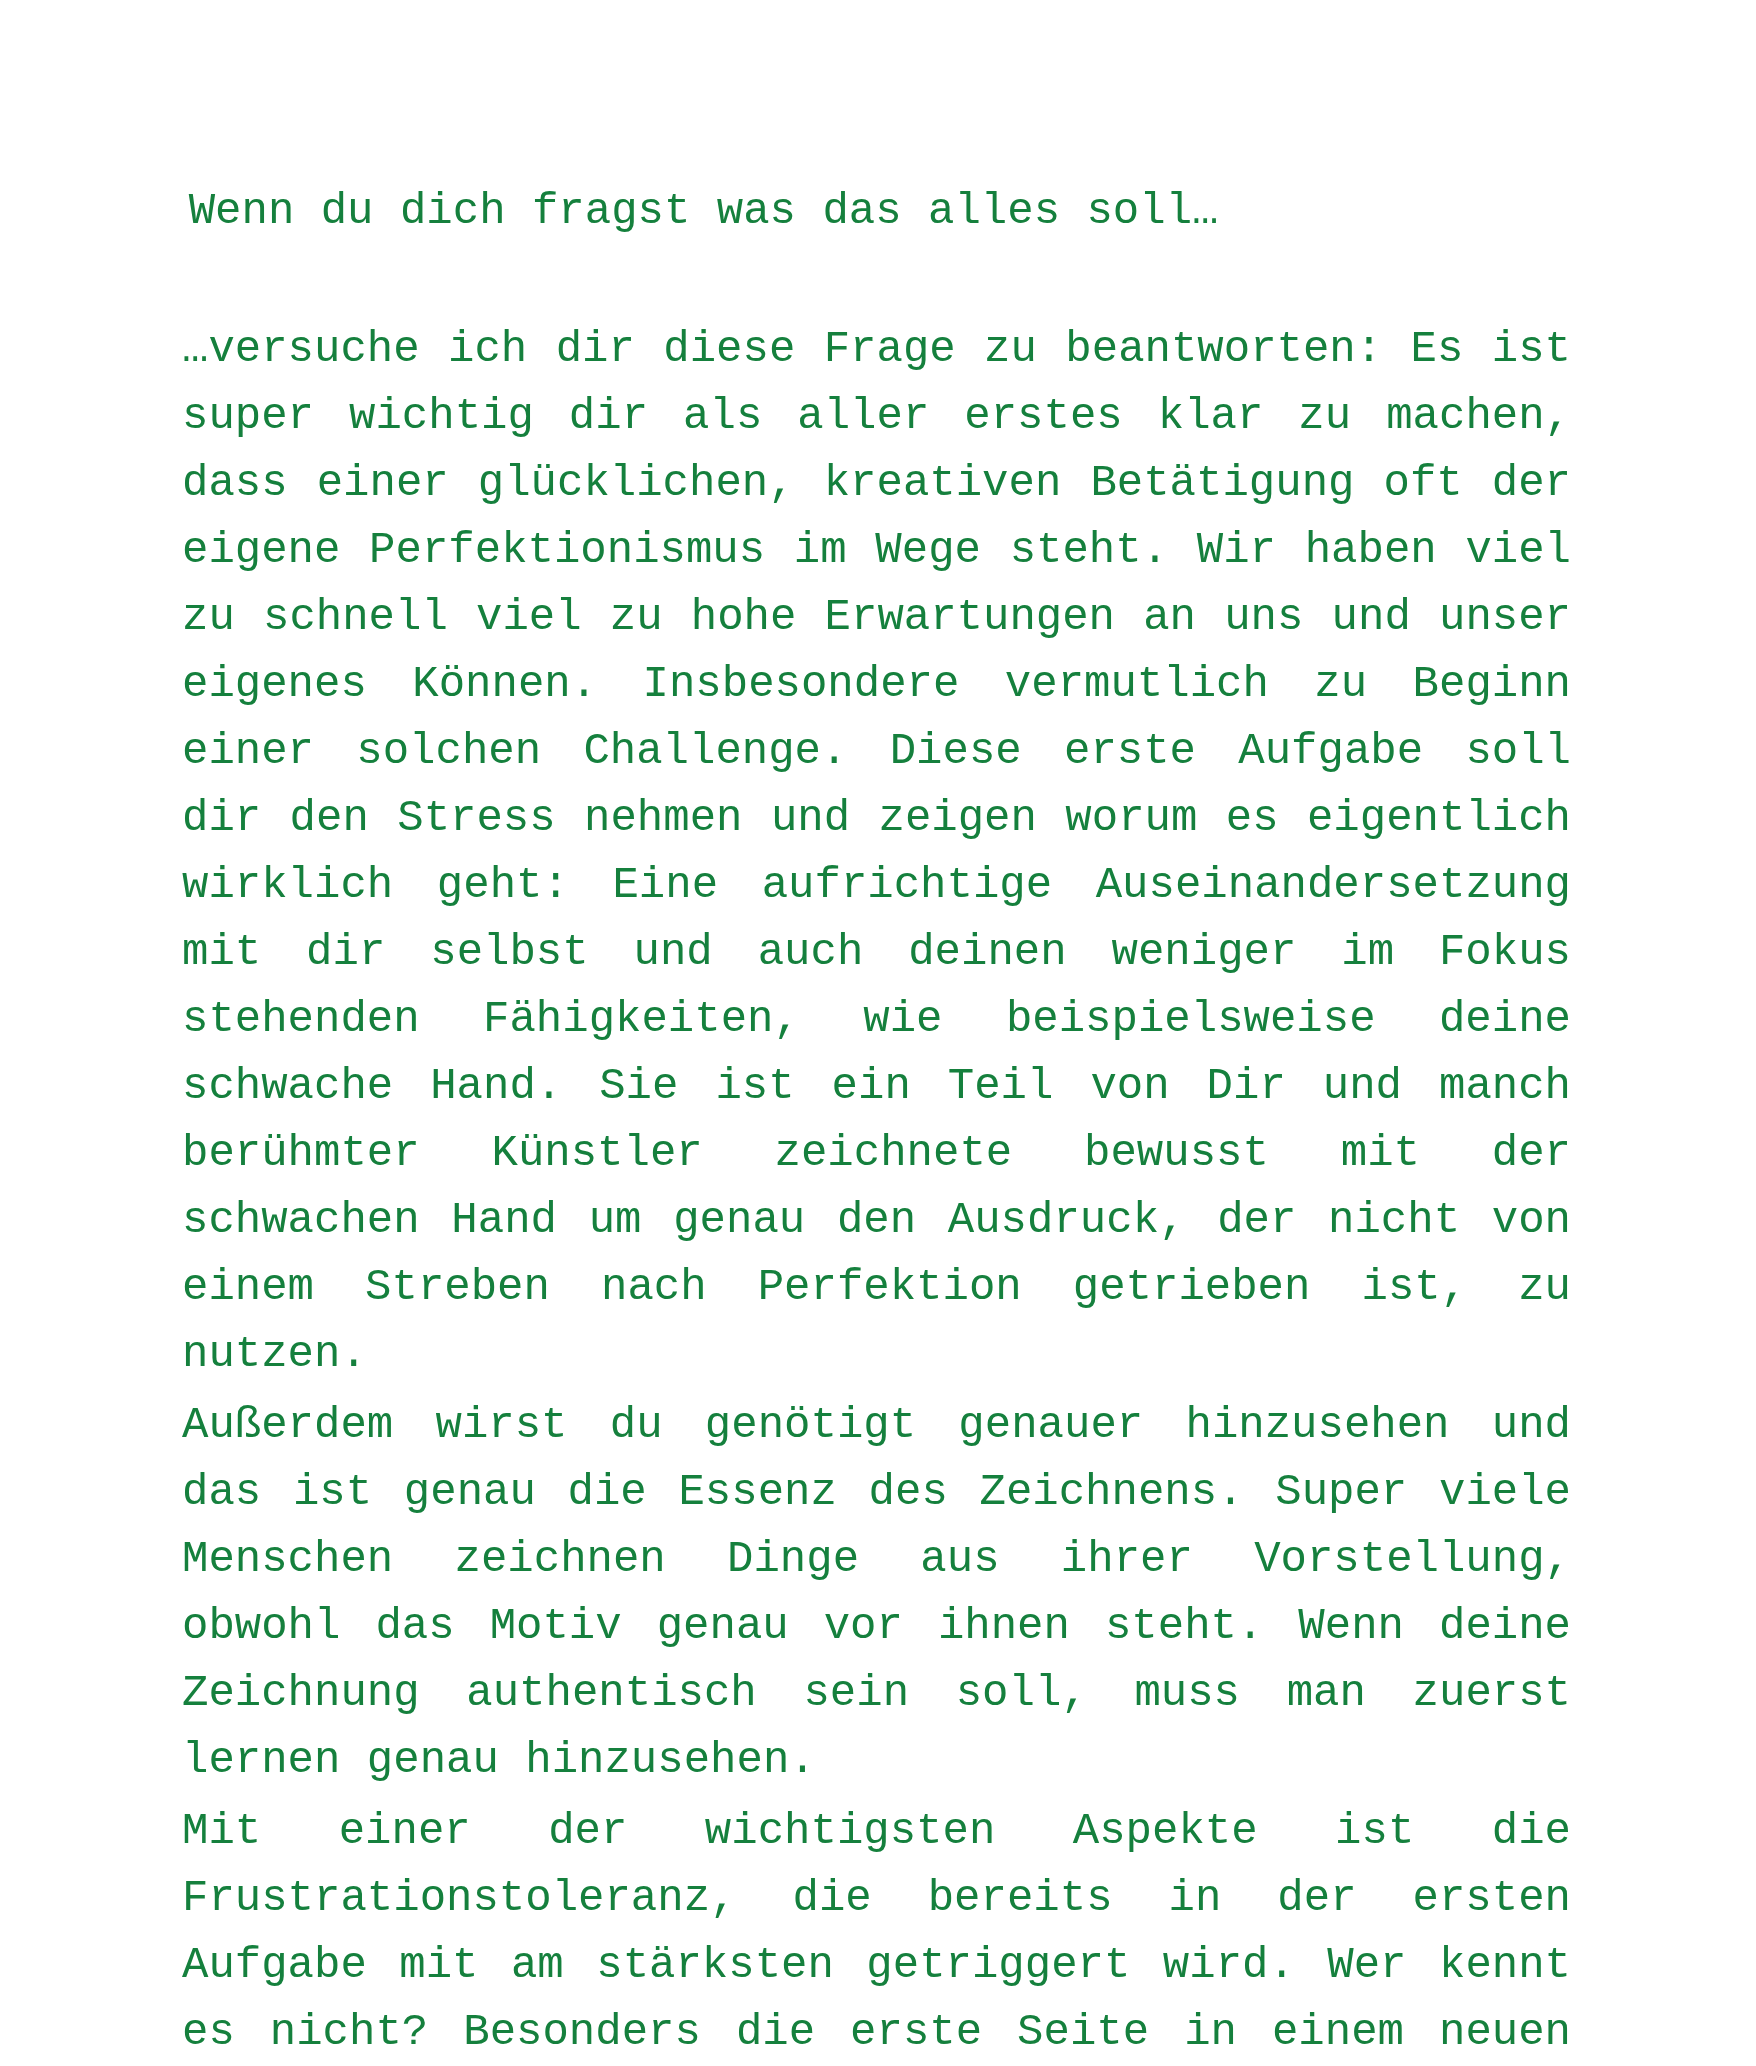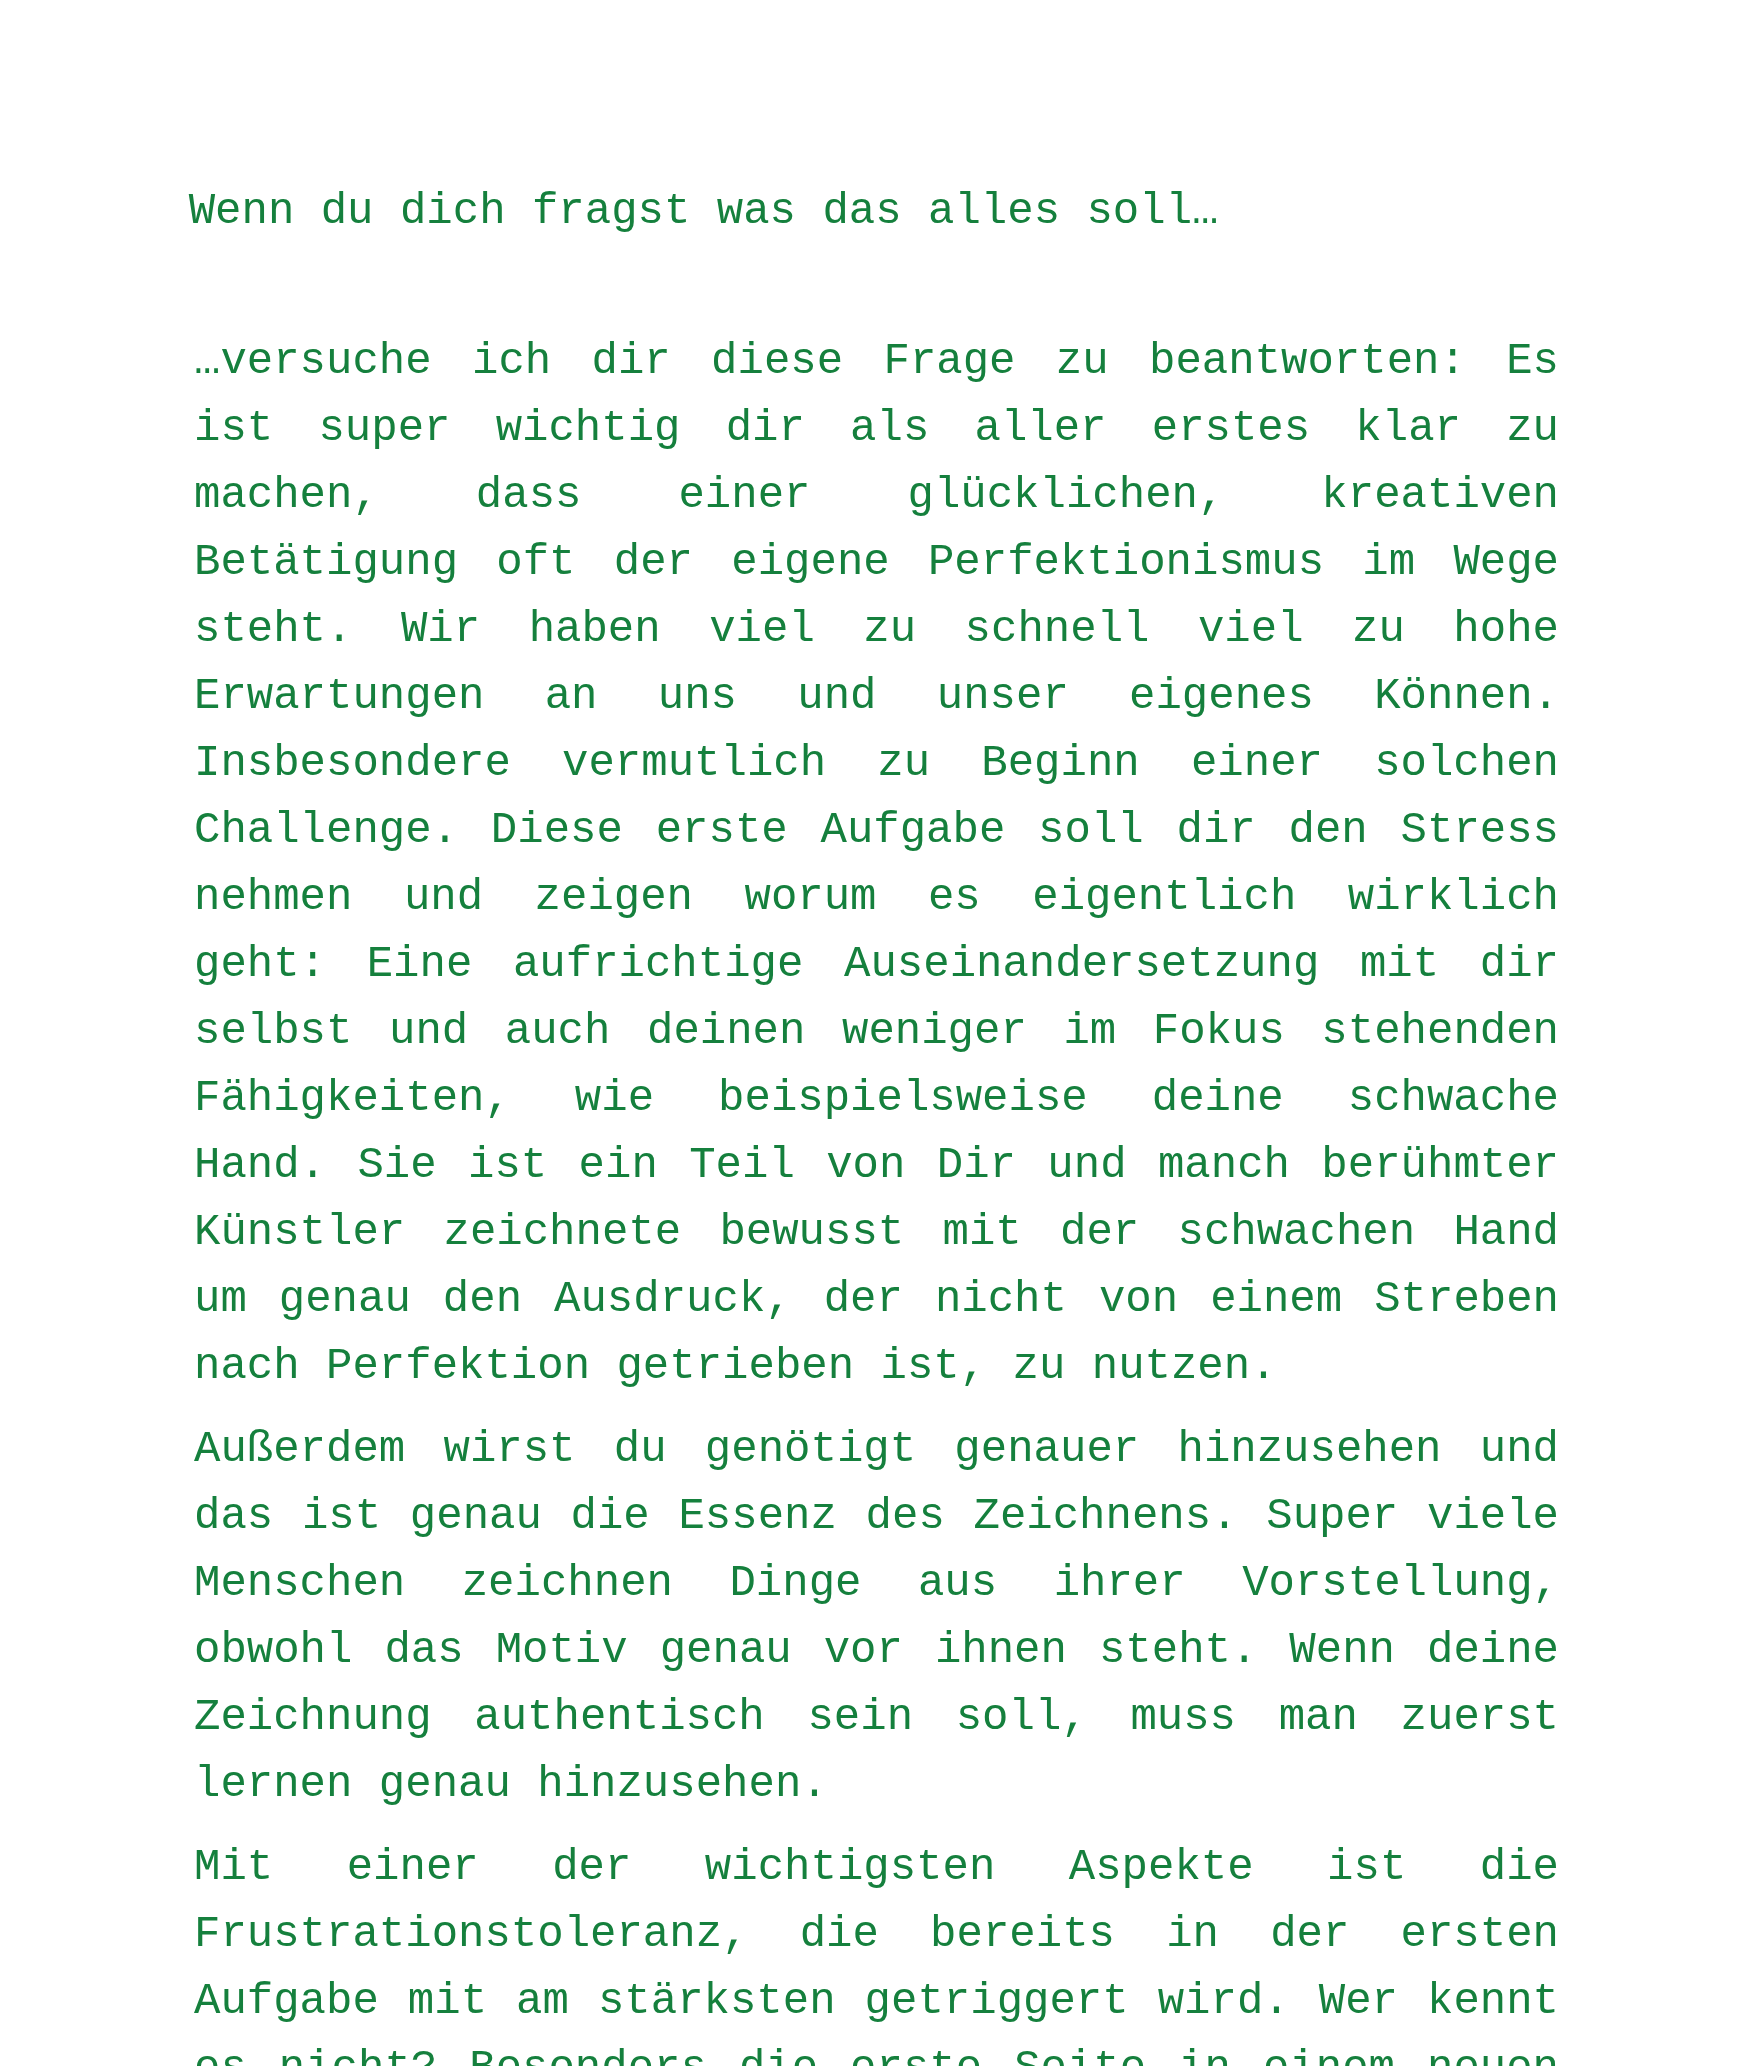--- a/index.html
+++ b/index.html
@@ -16,21 +16,21 @@
   }
   .title {
     margin: 0;
     padding-left: 10.7px;
     font-weight: normal;
     font-size: 44px;
     line-height: 67px;
   }
   .spacer { height: 67px; }
   .para {
-    margin: 16px;
+    margin: 4px;
     text-align: justify;
     text-align-last: left;
   }
 </style>
 </head>
 <body>
 
 <div class="page">
   <h1 class="title">Wenn du dich fragst was das alles soll…</h1>
   <div class="spacer"></div>

